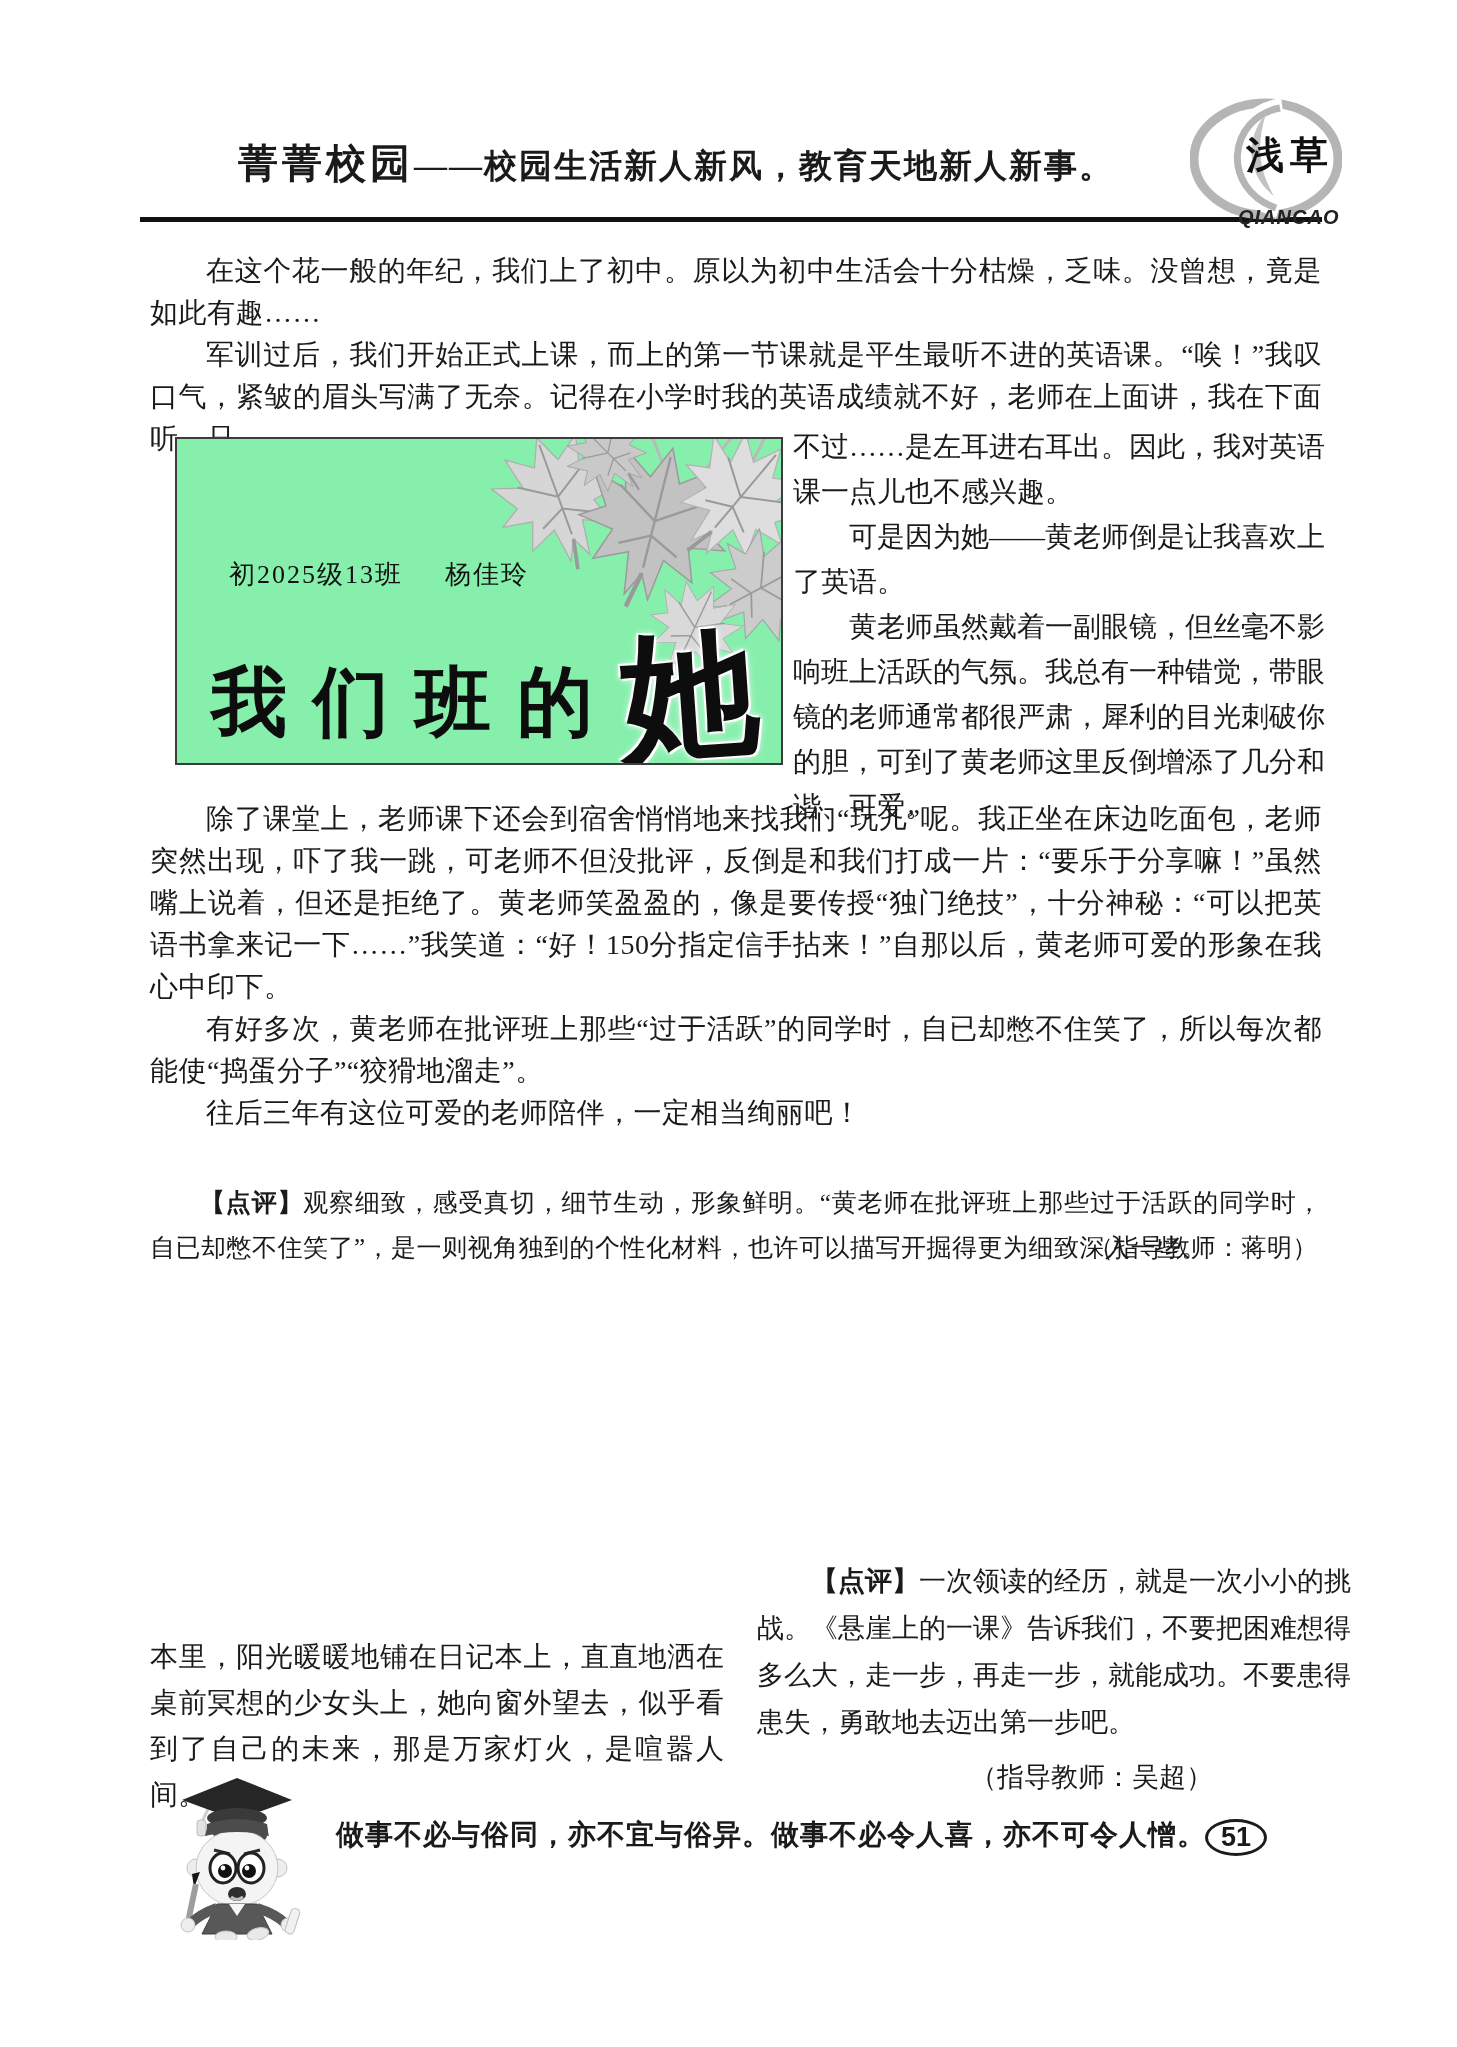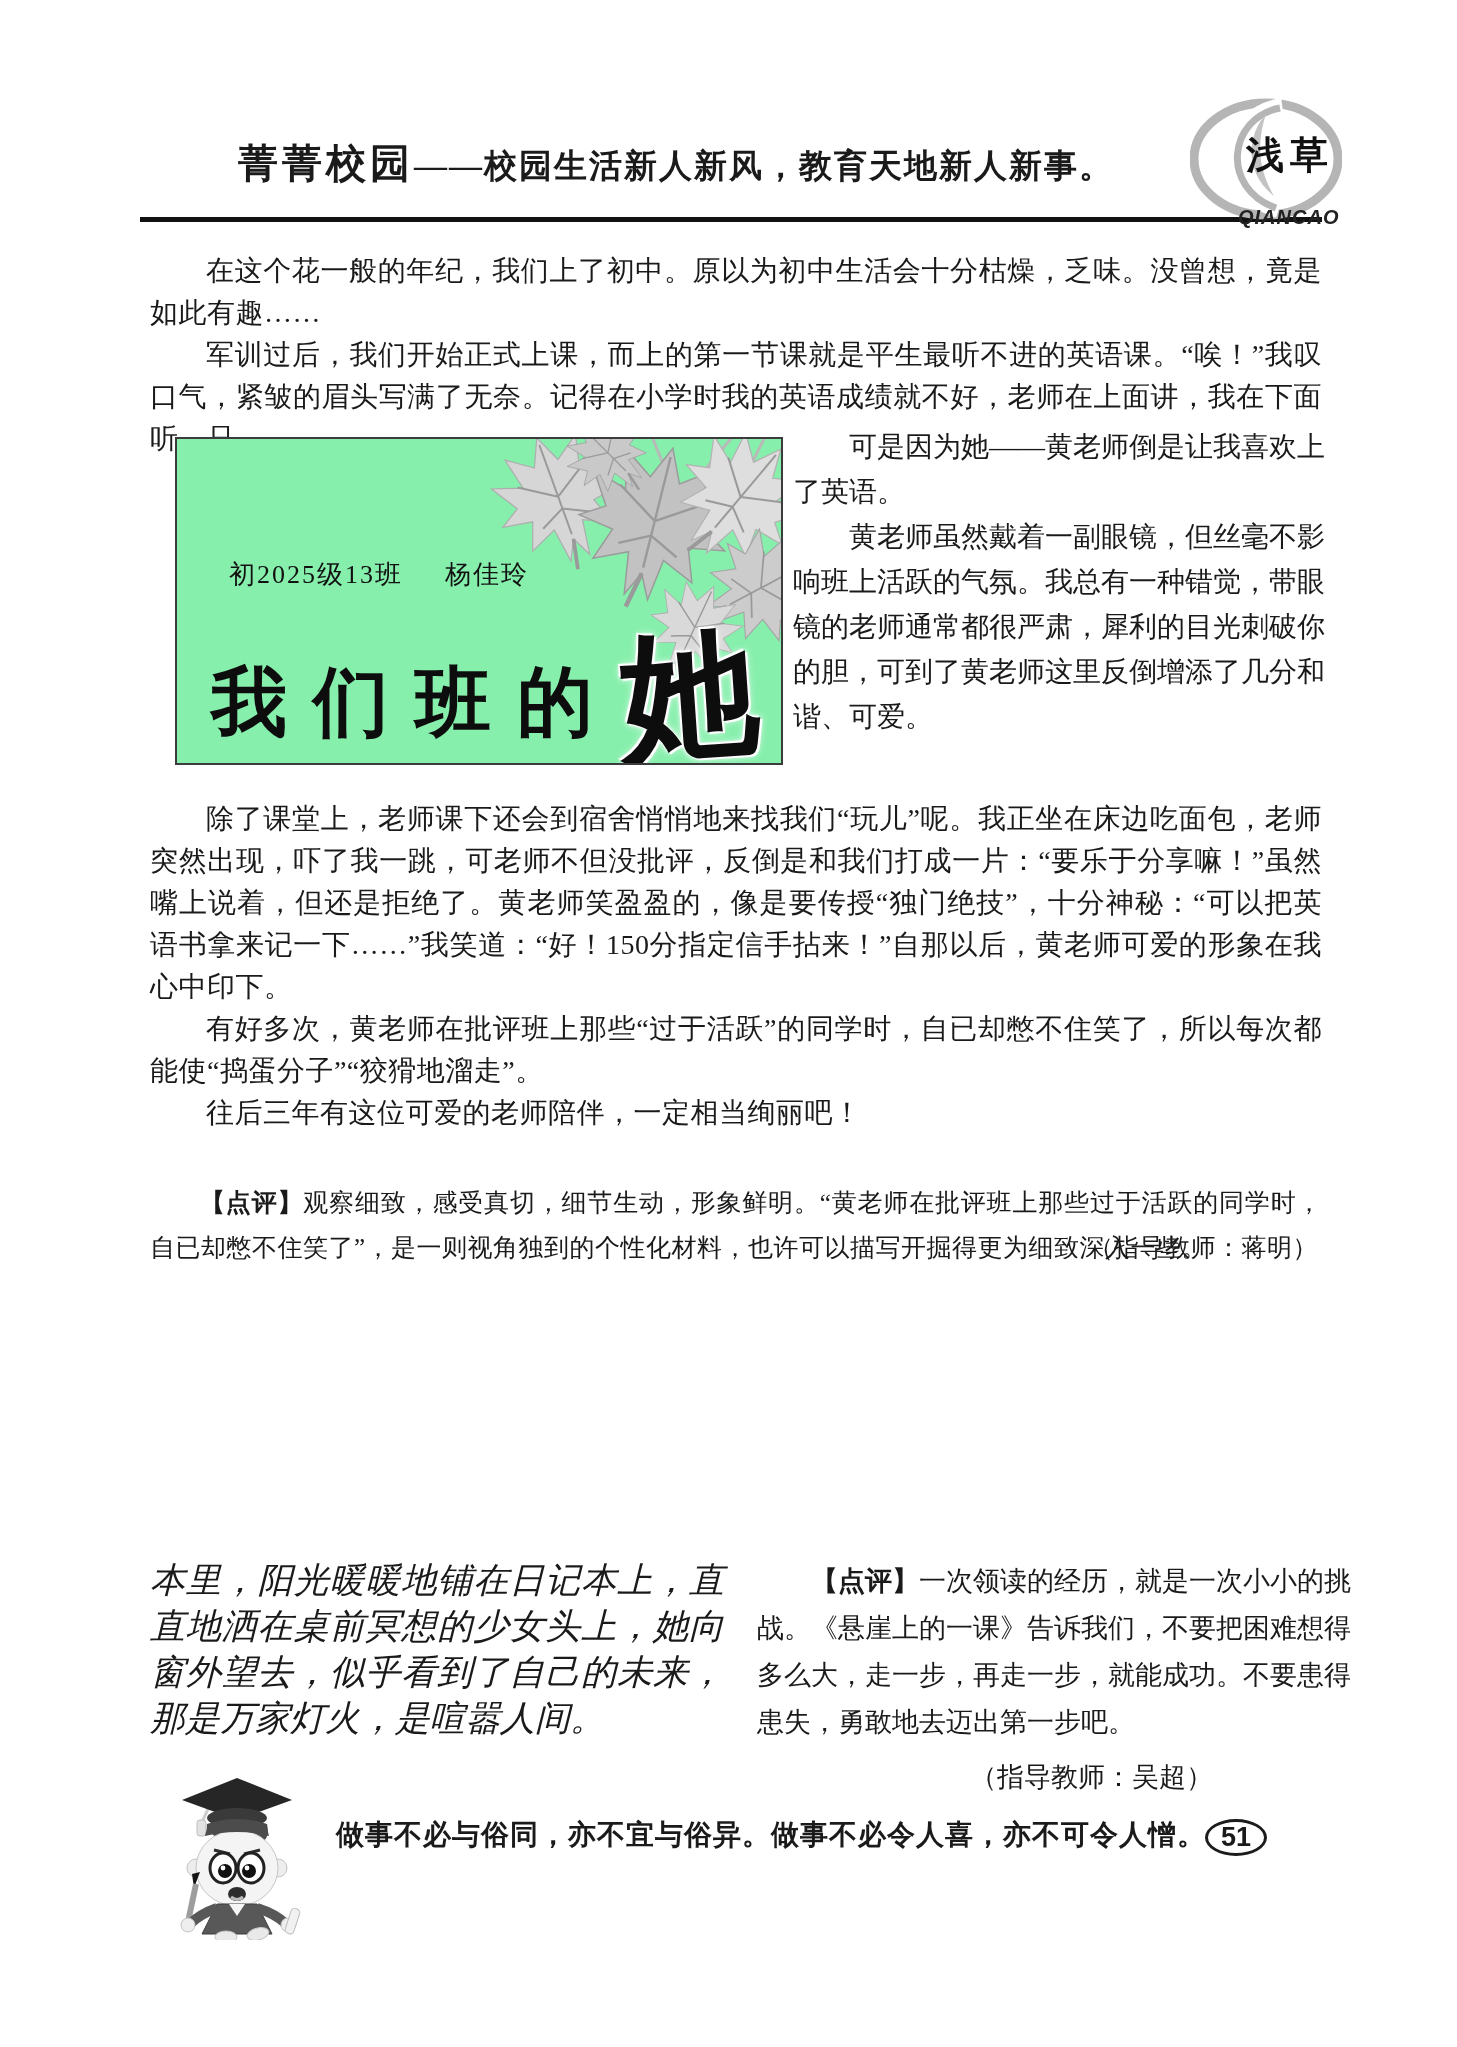--- a/index.html
+++ b/index.html
@@ -33,21 +33,21 @@
   .box-title{position:absolute;left:34px;top:150px;white-space:nowrap;}
   .box-title-main{font-size:76px;font-weight:700;letter-spacing:26px;color:#0d0d0d;}
   .box-title-last{font-size:138px;font-weight:900;color:#0d0d0d;display:inline-block;transform:rotate(-4deg) translateY(14px);
     text-shadow:0 0 4px #fff,0 0 8px #fff,2px 2px 0 #fff,-2px -2px 0 #fff;}
   
   .comment1{position:relative;margin-top:46px;font-size:25px;line-height:45px;text-align:justify;}
   .comment1 p{margin:0;text-indent:2em;}
   .comment-label{font-weight:900;font-family:"Liberation Sans","DejaVu Sans",sans-serif;}
   .comment1 .teacher{position:absolute;right:4px;bottom:0;font-size:25px;}
   
-  .low-left{position:absolute;left:150px;top:1558px;width:574px;font-size:35px;line-height:46px;text-align:justify;font-style:italic;}
+  .low-left{position:absolute;left:150px;top:1634px;width:574px;font-size:28px;line-height:46px;text-align:justify;}
   .low-left p{margin:0;}
   .low-right{position:absolute;left:757px;top:1558px;width:594px;font-size:27px;line-height:47px;text-align:justify;}
   .low-right p{margin:0;text-indent:2em;}
   .low-right .teacher{text-indent:0;text-align:right;padding-right:138px;margin-top:8px;}
   
   .mascot{position:absolute;left:170px;top:1776px;}
   .footer-quote{position:absolute;left:336px;top:1816px;font-size:28px;letter-spacing:1px;font-weight:600;white-space:nowrap;}
   .page-badge{position:absolute;left:1205px;top:1819px;width:62px;height:37px;border:3px solid #1c1c1c;border-radius:50%;
     display:flex;align-items:center;justify-content:center;font-size:27px;font-weight:600;font-family:"Liberation Sans","DejaVu Sans",sans-serif;box-sizing:border-box;}
 </style>
@@ -94,20 +94,21 @@
   </svg>
   <div class="class-line">
     <span>初2025级13班</span><span class="author">杨佳玲</span>
   </div>
   <div class="box-title">
     <span class="box-title-main">我们班的</span><span class="box-title-last">她</span>
   </div>
 </div>
 
 <div class="right-col">
+  <p>不过……是左耳进右耳出。因此，我对英语课一点儿也不感兴趣。</p>
   <p class="indent">可是因为她——黄老师倒是让我喜欢上了英语。</p>
   <p class="indent">黄老师虽然戴着一副眼镜，但丝毫不影响班上活跃的气氛。我总有一种错觉，带眼镜的老师通常都很严肃，犀利的目光刺破你的胆，可到了黄老师这里反倒增添了几分和谐、可爱。</p>
 </div>
 
 <div class="main-flow bodytext">
   <p>除了课堂上，老师课下还会到宿舍悄悄地来找我们“玩儿”呢。我正坐在床边吃面包，老师突然出现，吓了我一跳，可老师不但没批评，反倒是和我们打成一片：“要乐于分享嘛！”虽然嘴上说着，但还是拒绝了。黄老师笑盈盈的，像是要传授“独门绝技”，十分神秘：“可以把英语书拿来记一下……”我笑道：“好！150分指定信手拈来！”自那以后，黄老师可爱的形象在我心中印下。</p>
   <p>有好多次，黄老师在批评班上那些“过于活跃”的同学时，自已却憋不住笑了，所以每次都能使“捣蛋分子”“狡猾地溜走”。</p>
   <p>往后三年有这位可爱的老师陪伴，一定相当绚丽吧！</p>
 
   <div class="comment1">

